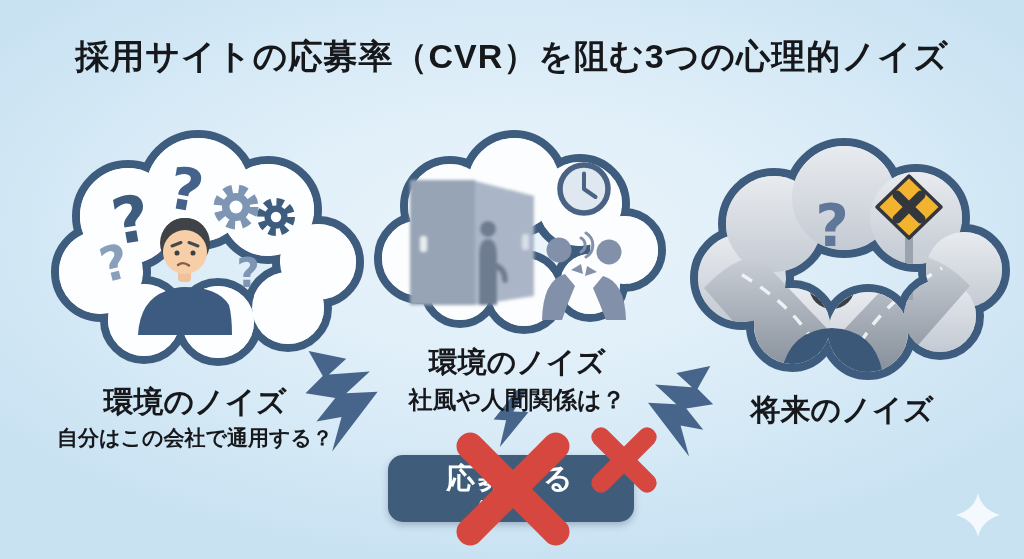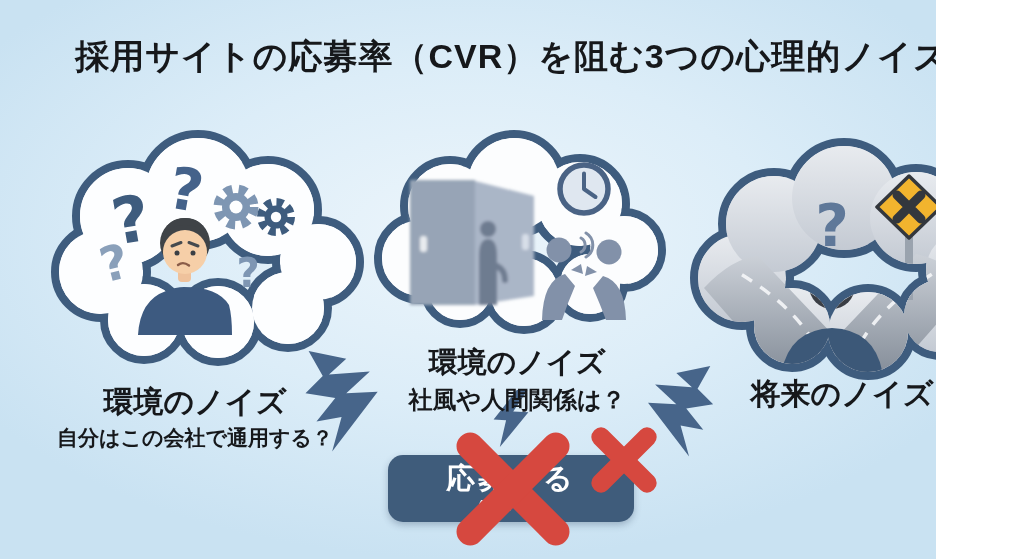--- a/index.html
+++ b/index.html
@@ -1,33 +1,33 @@
 <!DOCTYPE html>
 <html><head>
 <meta charset="utf-8">
 <style>
   html,body{margin:0;padding:0;}
   body{font-family:"Liberation Sans","DejaVu Sans",sans-serif;}
   .stage{
-    position:relative;width:936px;height:559px;overflow:hidden;
+    position:relative;width:1024px;height:559px;overflow:hidden;
     background:radial-gradient(ellipse 62% 58% at 50% 42%, #ecf5fb 0%, #dcedf8 52%, #c9e2f2 100%);
   }
   .title{
     position:absolute;left:0;top:34px;width:1024px;margin:0;
     text-align:center;font-size:34px;font-weight:700;letter-spacing:1px;
     color:#16181b;
   }
   svg{position:absolute;overflow:visible;}
   .cloud-left{left:26px;top:124px;width:340px;height:246px;}
   .cloud-mid{left:362px;top:126px;width:308px;height:216px;}
   .cloud-right{left:670px;top:128px;width:344px;height:256px;}
   .caption{position:absolute;text-align:center;color:#16181b;z-index:5;margin-top:17px;}
   .cap-left{left:30px;top:368px;width:330px;}
   .cap-mid{left:372px;top:330px;width:290px;}
-  .cap-right{left:692px;top:360px;width:300px;}
+  .cap-right{left:692px;top:376px;width:300px;}
   .cap-label{font-size:30px;font-weight:700;line-height:1.1;}
   .cap-mid .cap-label{font-size:29px;}
   .cap-q{font-size:21px;font-weight:600;margin-top:6px;}
   .cap-mid .cap-q{font-size:24px;margin-top:5px;}
   .bolt-left{left:300px;top:351px;width:80px;height:102px;}
   .bolt-mid{left:490px;top:390px;width:42px;height:58px;}
   .bolt-right{left:644px;top:366px;width:76px;height:92px;transform:scaleX(-1);}
   .apply-btn{
     position:absolute;left:388px;top:455px;width:246px;height:67px;
     background:#3f5c7b;border-radius:15px;z-index:6;

